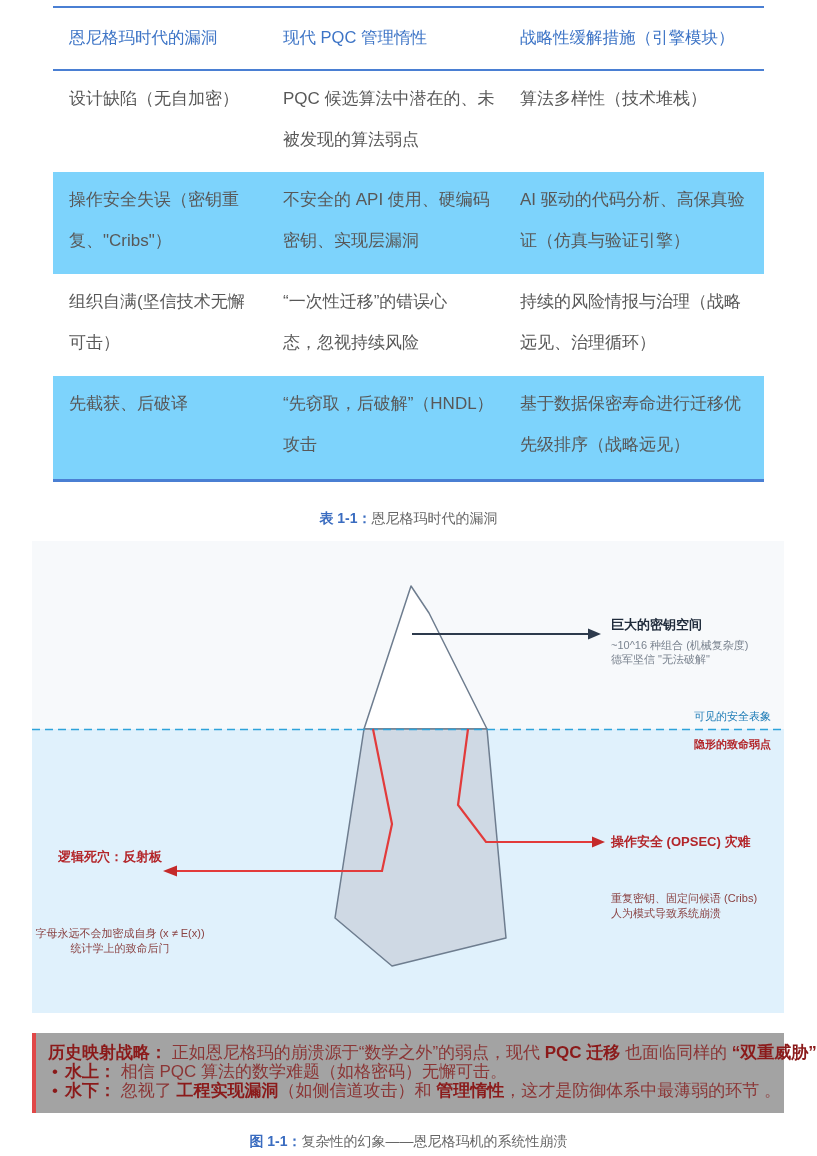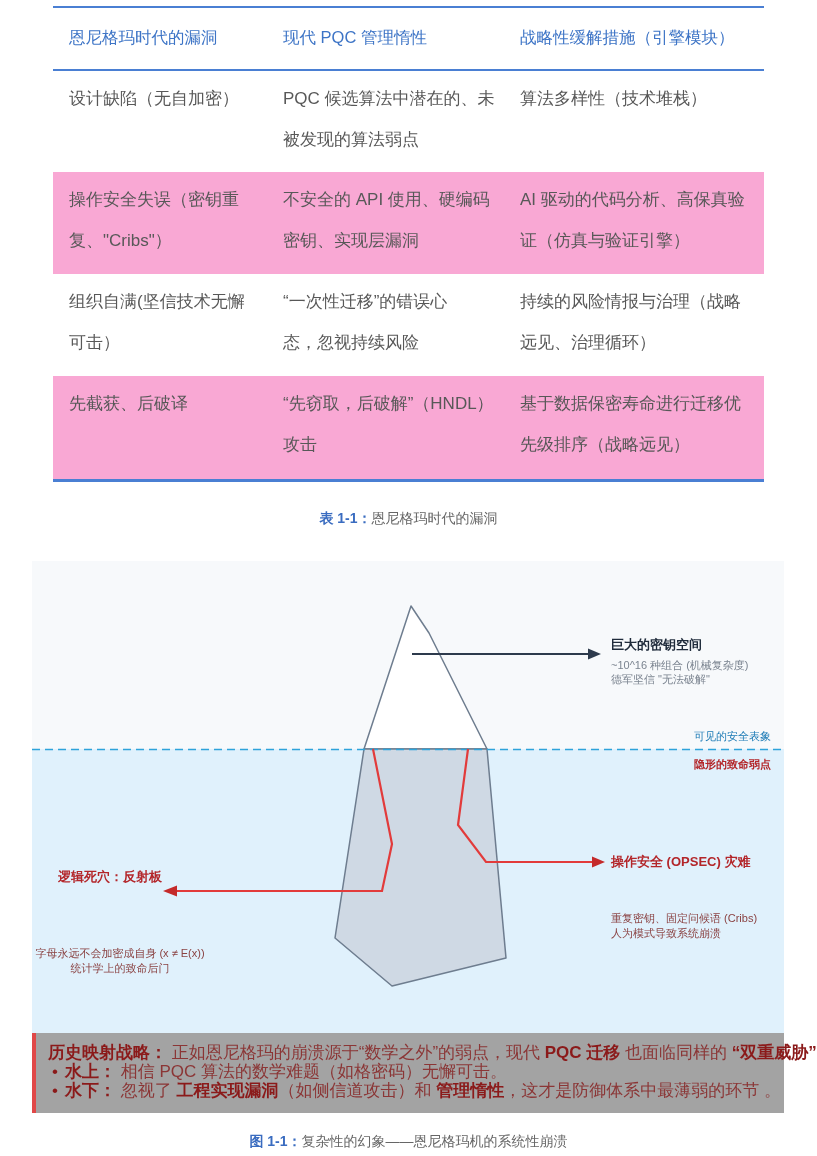--- a/index.html
+++ b/index.html
@@ -7,29 +7,29 @@
     width:817px; height:1156px; position:relative; overflow:hidden;
     background:#ffffff;
     font-family:"Liberation Sans","DejaVu Sans",sans-serif;
   }
 
   
   .tbl-border { position:absolute; left:53px; width:711px; background:#4a7fd3; }
   .tbl-head { position:absolute; left:53px; top:16px; width:711px; height:53px; }
   .th { position:absolute; top:10px; font-size:16.5px; line-height:22px; color:#3d74c6; white-space:nowrap; }
   .tr { position:absolute; left:53px; width:711px; }
-  .tr.alt { background:#f9a8d4; }
+  .tr.alt { background:#7dd3fc; }
   .td { position:absolute; top:7px; font-size:17px; line-height:41px; color:#585858; }
   .td .ln { display:block; white-space:nowrap; }
   .c0 { left:16px; } .c1 { left:230px; } .c2 { left:467px; }
   .tbl-caption { position:absolute; left:0; width:817px; top:508px; text-align:center; font-size:14px; line-height:20px; color:#666; }
   .cap-label { color:#3a6cc0; font-weight:bold;margin-top:29px; }
 
   
-  .figure { position:absolute; left:32px; top:561px; width:752px; height:472px; }
+  .figure { position:absolute; left:32px; top:541px; width:752px; height:472px; }
   .figure svg { position:absolute; left:0; top:0; }
   .lbl-title { position:absolute; font-size:13px; line-height:16px; font-weight:bold; white-space:nowrap; }
   .lbl-sub { position:absolute; font-size:11px; line-height:14px; white-space:nowrap; }
   .dark { color:#1f2b3b; }
   .grey { color:#7b8490; }
   .red { color:#b3262a; }
   .redgrey { color:#8a4242;margin-top:45px; }
   .blue { color:#1b7ab5; }
 
   

